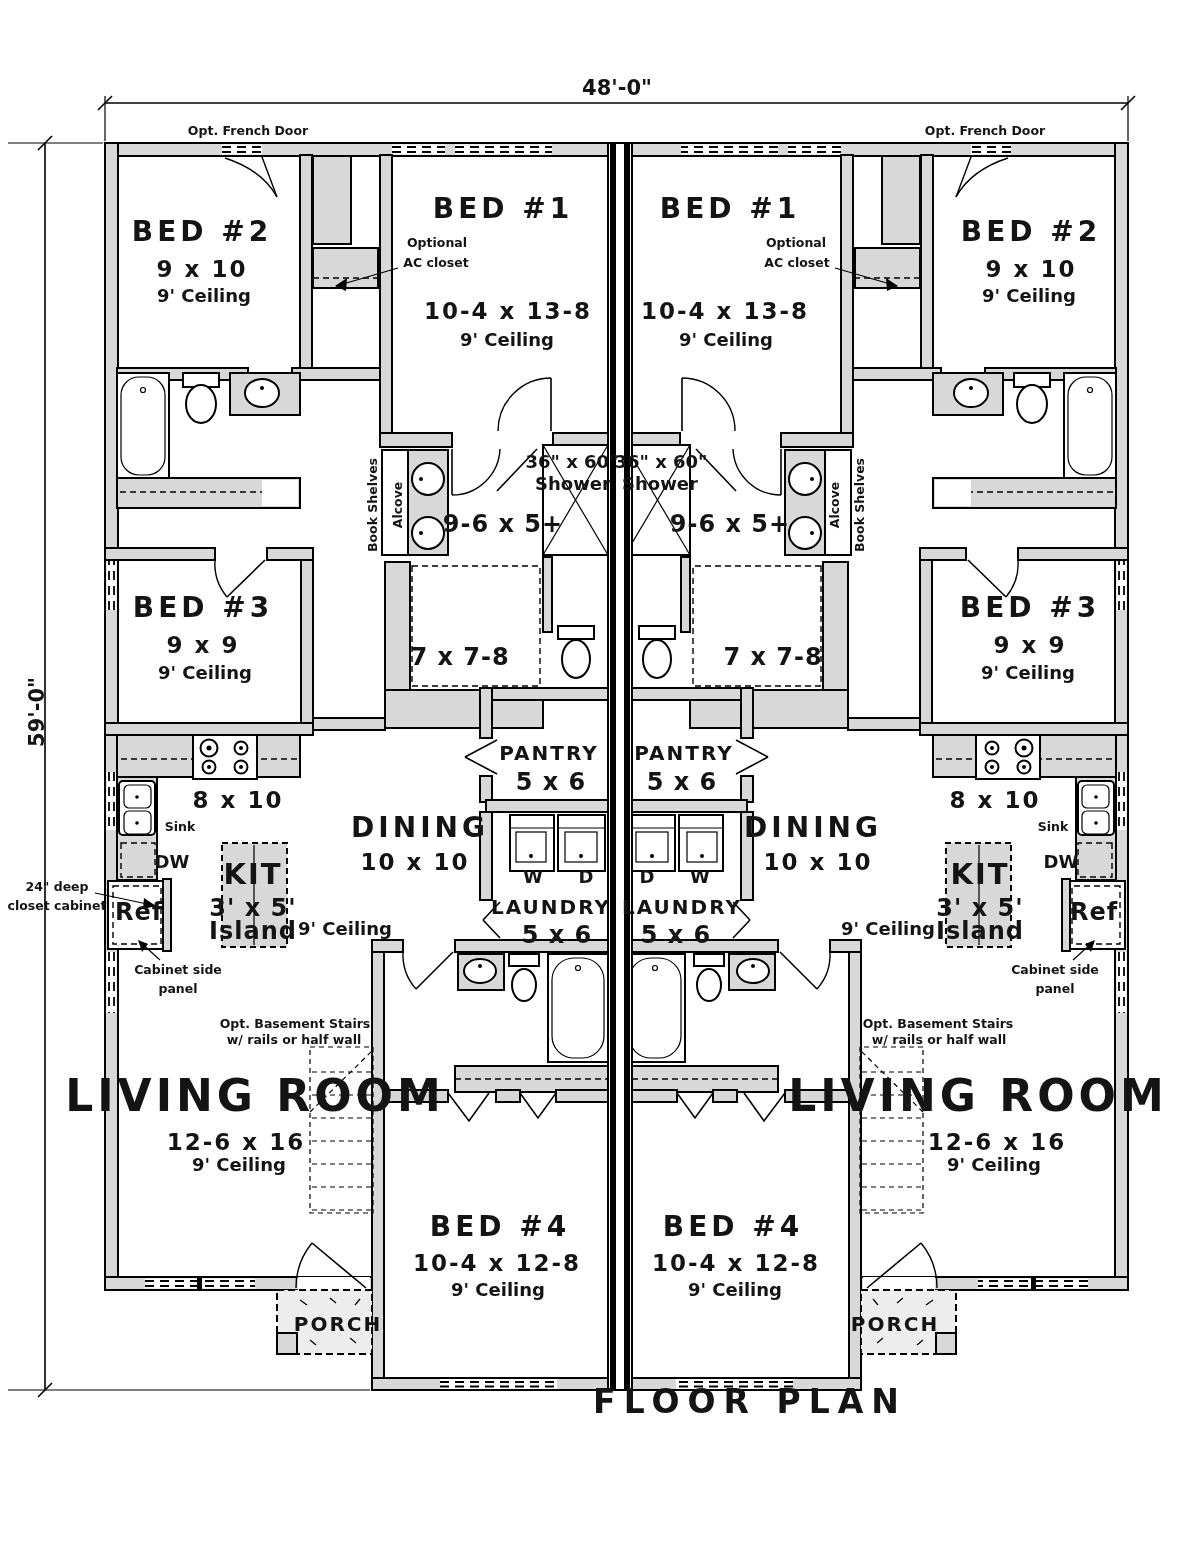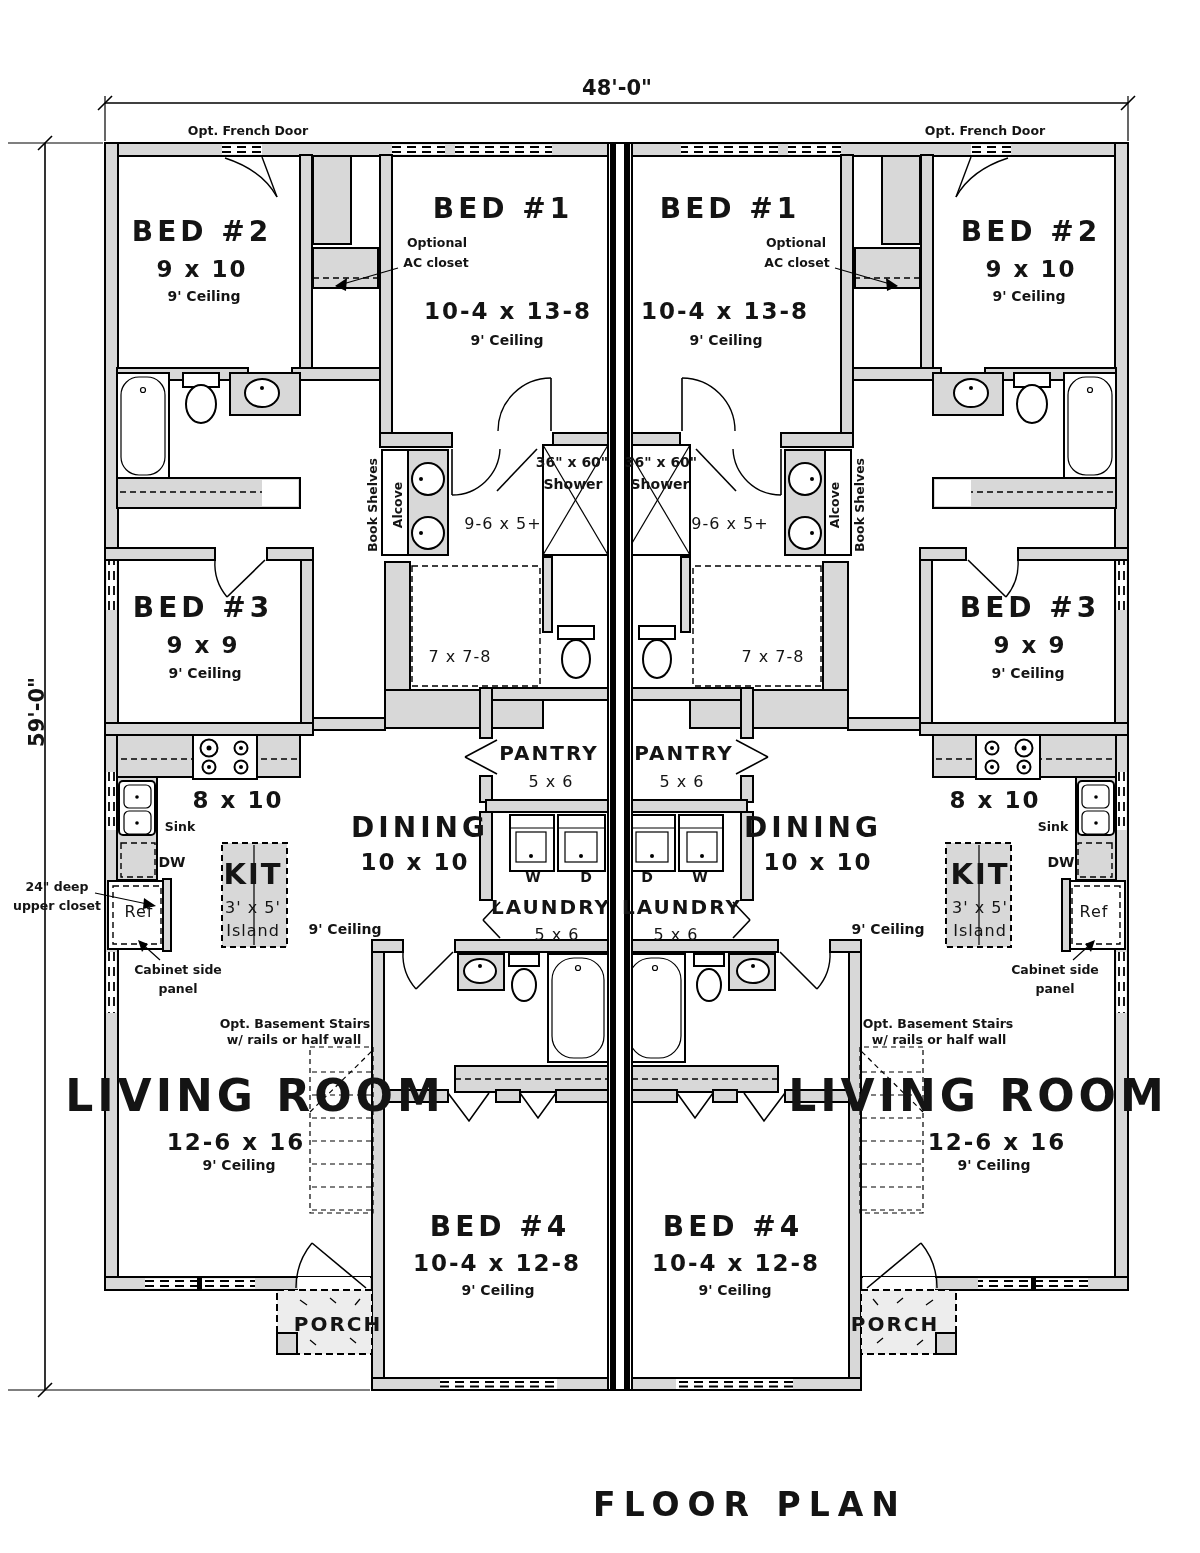--- a/index.html
+++ b/index.html
@@ -4,23 +4,23 @@
 <style>
   html,body{margin:0;padding:0;background:#fff;}
   #plan{position:relative;width:1200px;height:1553px;background:#fff;overflow:hidden;
         font-family:"DejaVu Sans",sans-serif;}
   #draw{position:absolute;left:0;top:0;z-index:0;}
   .lbl{position:absolute;transform:translate(-50%,-50%);white-space:nowrap;color:#141414;
        line-height:1;z-index:2;}
   .room{font-size:28px;font-weight:700;letter-spacing:4px;}
   .big{font-size:44px;font-weight:700;letter-spacing:4px;}
   .size{font-size:23px;font-weight:600;letter-spacing:2px;}
-  .mid{font-size:16px;font-weight:400;letter-spacing:1px;text-align:center;}
+  .mid{font-size:24px;font-weight:700;letter-spacing:1px;text-align:center;}
   .sub{font-size:20px;font-weight:700;letter-spacing:2px;}
-  .ceil{font-size:14px;font-weight:600;}
+  .ceil{font-size:18px;font-weight:600;}
   .note{font-size:12.5px;font-weight:600;}
   .kitl{font-size:29px;font-weight:700;letter-spacing:2px;}
   .vert{transform:translate(-50%,-50%) rotate(-90deg);}
   .title{font-size:33px;font-weight:700;letter-spacing:8px;}
   .dim{font-size:21px;font-weight:600;}
   
   .w{fill:#d8d8d8;stroke:#000;stroke-width:2;}
   .wh{fill:#fff;stroke:#000;stroke-width:2;}
   .k{fill:#000;stroke:none;}
   .gap{fill:#fff;stroke:none;}
@@ -239,23 +239,23 @@
   <line class="thin" x1="1128" y1="96" x2="1128" y2="141"></line>
   <line class="ln" x1="45" y1="143" x2="45" y2="1390"></line>
   <line class="ln" x1="38" y1="150" x2="52" y2="136"></line>
   <line class="ln" x1="38" y1="1397" x2="52" y2="1383"></line>
   <line class="thin" x1="8" y1="143" x2="103" y2="143"></line>
   <line class="thin" x1="8" y1="1390" x2="370" y2="1390"></line>
 </svg>
 
 <div class="lbl dim" style="left:617px;top:88px">48'-0"</div>
 <div class="lbl dim vert" style="left:37px;top:712px">59'-0"</div>
-<div class="lbl title" style="left:750px;top:1504px">FLOOR PLAN</div>
+<div class="lbl title" style="left:750px;top:1401px">FLOOR PLAN</div>
 <div class="lbl note" style="left:57px;top:887px">24" deep</div>
-<div class="lbl note" style="left:57px;top:906px">upper closet</div>
+<div class="lbl note" style="left:57px;top:906px">closet cabinet</div>
 
 <div class="lbl note" style="left:248px;top:131px">Opt. French Door</div>
 <div class="lbl room" style="left:202px;top:232px">BED #2</div>
 <div class="lbl size" style="left:202px;top:269px">9 x 10</div>
 <div class="lbl ceil" style="left:204px;top:296px">9' Ceiling</div>
 <div class="lbl room" style="left:503px;top:209px">BED #1</div>
 <div class="lbl note" style="left:437px;top:243px">Optional</div>
 <div class="lbl note" style="left:436px;top:263px">AC closet</div>
 <div class="lbl size" style="left:508px;top:311px">10-4 x 13-8</div>
 <div class="lbl ceil" style="left:507px;top:340px">9' Ceiling</div>

